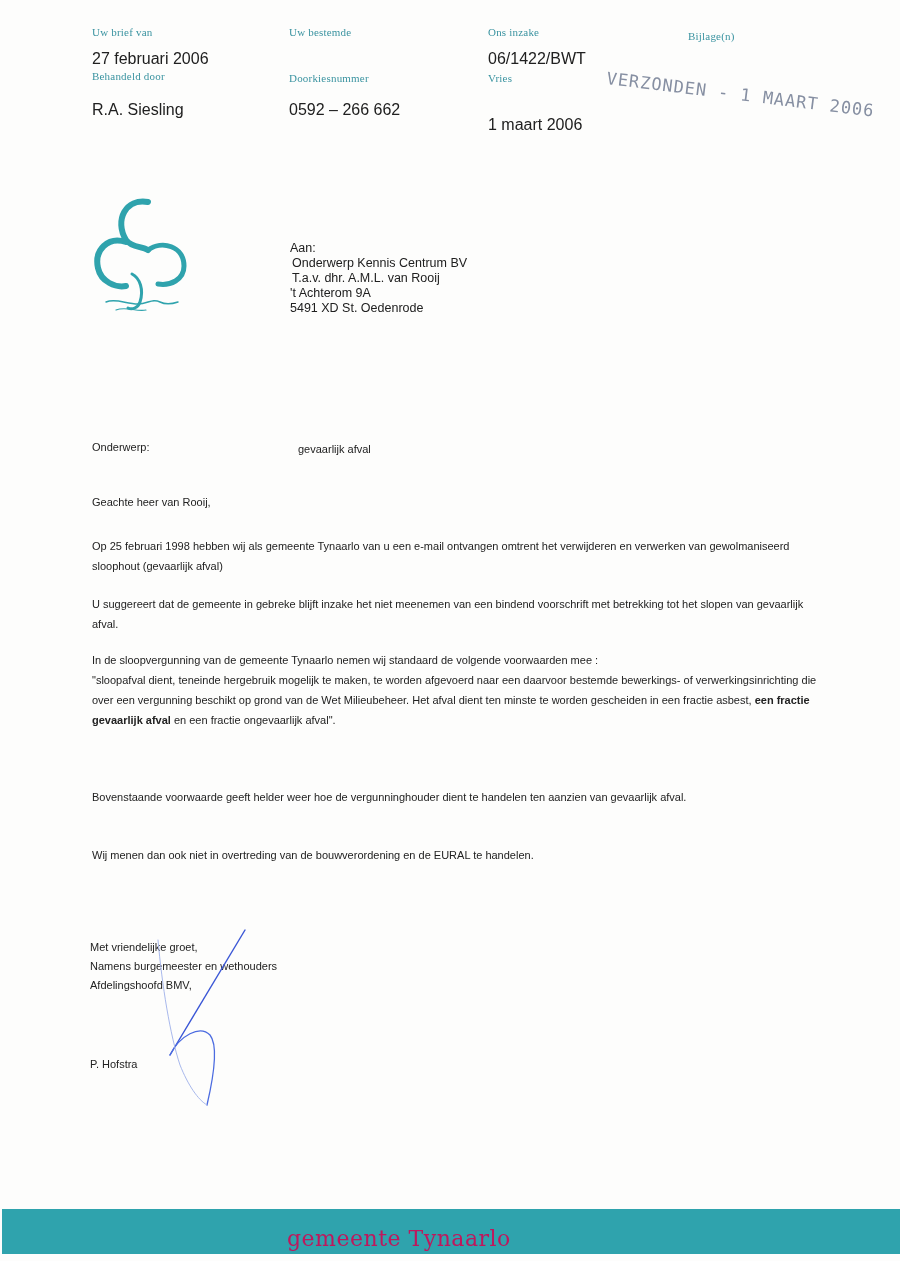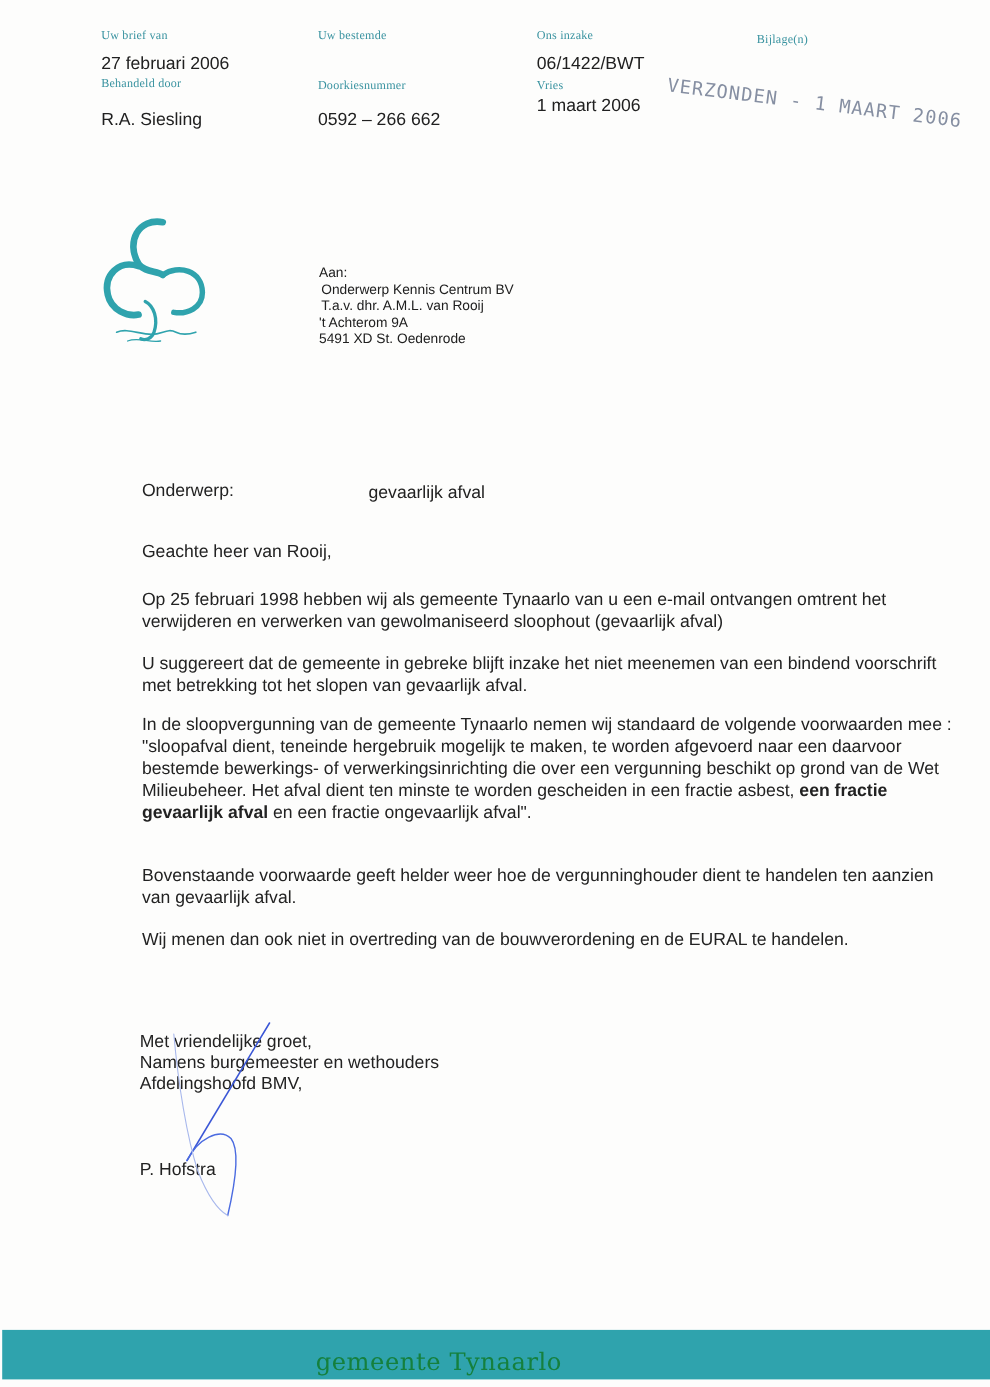--- a/index.html
+++ b/index.html
@@ -15,49 +15,49 @@
     color: #3a93a0; font-size: 11px; letter-spacing: 0.2px;
   }
   .val { font-size: 16px; color: #202020; }
   .stamp {
     font-family: "DejaVu Sans Mono", "Liberation Mono", monospace;
     color: #7a8499; font-size: 17px; letter-spacing: 1px;
     transform: rotate(7deg); transform-origin: left top;
     white-space: nowrap; opacity: 0.9;
   }
   .addr { font-size: 12.5px; line-height: 15px; color: #202020; }
-  .body-text { font-size: 16px; line-height: 20px; color: #222; margin-left: 37px; }
+  .body-text { font-size: 11px; line-height: 20px; color: #222; }
   .para { position: absolute; left: 92px; width: 740px; }
   .footer-band {
     position: absolute; left: 2px; top: 1209px; width: 898px; height: 45px;
     background: #2fa3ad;
   }
   .footer-text {
     position: absolute; left: 287px; top: 1226px;
     font-family: "DejaVu Serif", "Liberation Serif", serif;
-    color: #15803d; font-size: 22px; letter-spacing: 0.5px;
+    color: #be185d; font-size: 22px; letter-spacing: 0.5px;
   }
   b { font-weight: bold; }
 </style>
 </head>
 <body>
 
 <div class="abs lbl" style="left:92px;top:26px">Uw brief van</div>
 <div class="abs val" style="left:92px;top:50px">27 februari 2006</div>
 <div class="abs lbl" style="left:289px;top:26px">Uw bestemde</div>
 <div class="abs lbl" style="left:488px;top:26px">Ons inzake</div>
 <div class="abs val" style="left:488px;top:50px">06/1422/BWT</div>
 <div class="abs lbl" style="left:688px;top:30px">Bijlage(n)</div>
 
 <div class="abs lbl" style="left:92px;top:70px">Behandeld door</div>
 <div class="abs val" style="left:92px;top:101px">R.A. Siesling</div>
 <div class="abs lbl" style="left:289px;top:72px">Doorkiesnummer</div>
 <div class="abs val" style="left:289px;top:101px">0592 – 266 662</div>
 <div class="abs lbl" style="left:488px;top:72px">Vries</div>
-<div class="abs val" style="left:488px;top:88px">1 maart 2006</div>
+<div class="abs val" style="left:488px;top:116px">1 maart 2006</div>
 
 <div class="abs stamp" style="left:608px;top:68px">VERZONDEN - 1 MAART 2006</div>
 
 <svg class="abs" style="left:86px;top:190px" width="110" height="130" viewBox="0 0 110 130">
   <g fill="none" stroke="#2fa3ad" stroke-linecap="round">
     <path d="M 62 12 C 40 8, 28 30, 40 50 C 46 58, 56 56, 62 60" stroke-width="6"></path>
     <path d="M 40 52 C 22 46, 8 60, 12 78 C 15 92, 30 98, 40 96" stroke-width="6"></path>
     <path d="M 62 60 C 76 50, 98 56, 98 76 C 98 90, 84 96, 72 94" stroke-width="5"></path>
     <path d="M 46 84 C 54 88, 58 100, 54 112 C 52 118, 46 120, 42 118" stroke-width="3"></path>
     <path d="M 20 112 C 30 108, 40 114, 52 114 C 62 114, 66 108, 74 112 C 80 115, 86 114, 92 112" stroke-width="1.5"></path>

